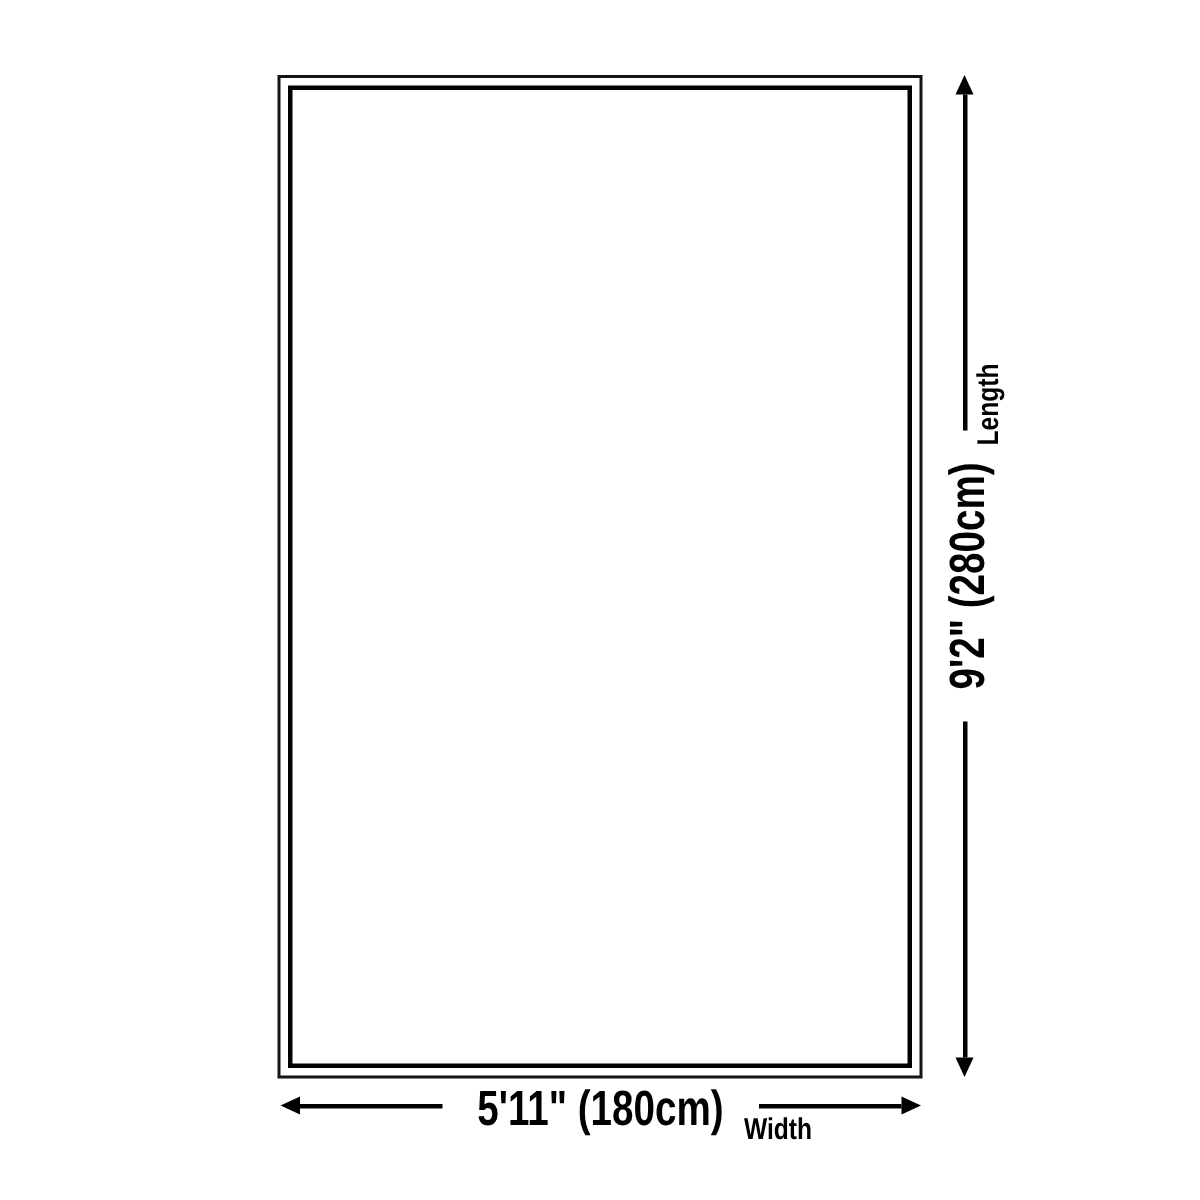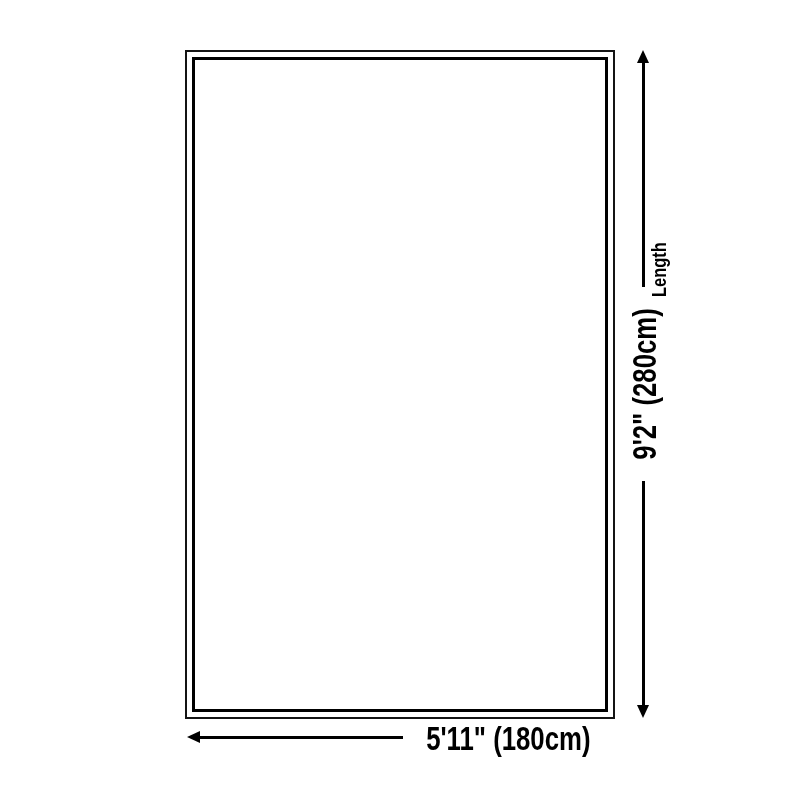--- a/index.html
+++ b/index.html
@@ -108,20 +108,25 @@
   <div class="rug">
     <div class="rug-inner"></div>
   </div>
 
   <div class="dim dim-h">
     <div class="ah ah-left"></div>
     <div class="dline"></div>
     <div class="value-block">
       <span class="value">5'11" (180cm)</span>
     </div>
+    <div class="seg-right">
+      <span class="axis-label">Width</span>
+      <div class="dline"></div>
+      <div class="ah ah-right"></div>
+    </div>
   </div>
 
   <div class="dim dim-v">
     <div class="ah ah-left"></div>
     <div class="dline"></div>
     <div class="value-block">
       <span class="value">9'2" (280cm)</span>
     </div>
     <div class="seg-right">
       <span class="axis-label">Length</span>

